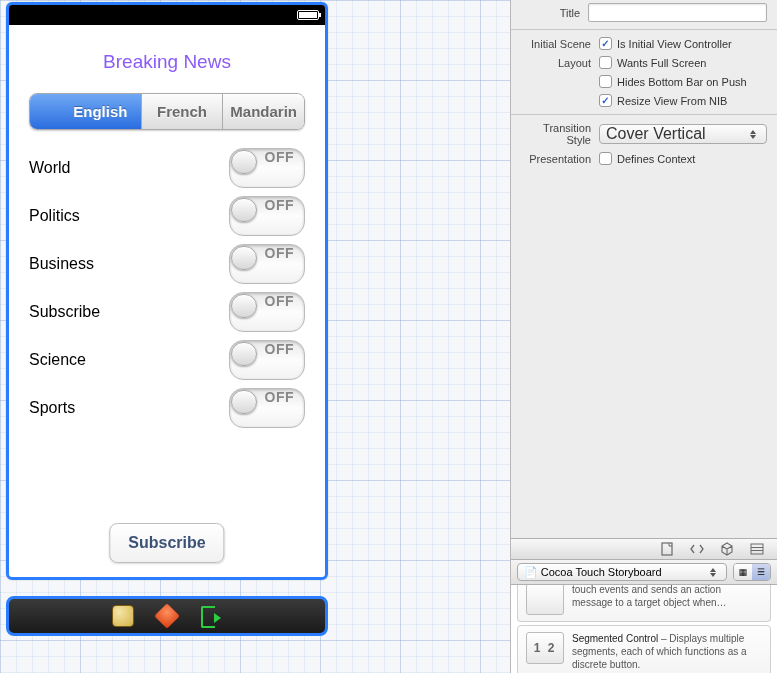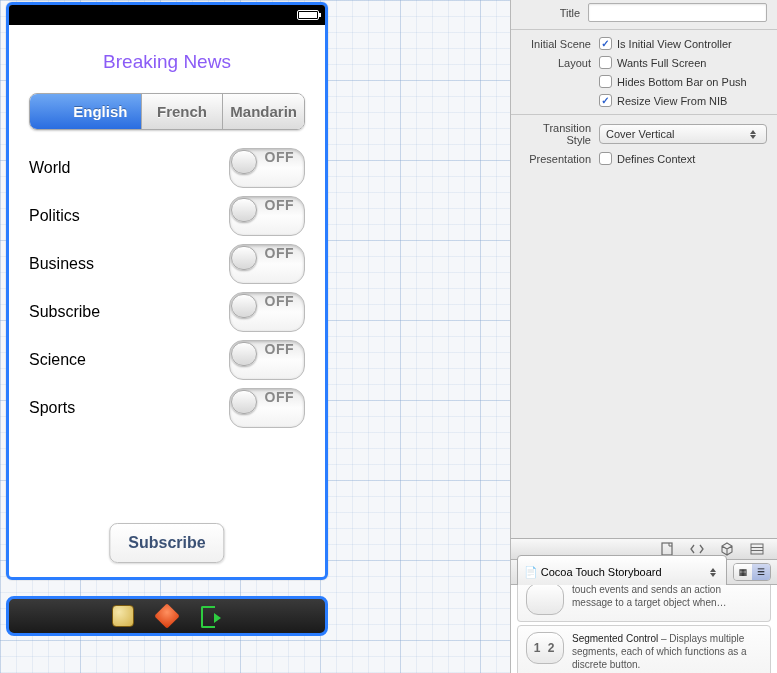--- a/index.html
+++ b/index.html
@@ -129,21 +129,21 @@
 }
 .insp-check { display: flex; align-items: center; gap: 5px; flex: 1; }
 .checkbox {
   width: 13px; height: 13px; background: #fff; border: 1px solid #999; border-radius: 3px;
   display: flex; align-items: center; justify-content: center; font-size: 10px; color: #2a5fcc;
   font-weight: bold;
 }
 .insp-select {
   flex: 1; height: 20px; background: linear-gradient(#fdfdfd, #e8e8e8);
   border: 1px solid #aaa; border-radius: 4px; display: flex; align-items: center;
-  padding: 0 6px; justify-content: space-between; font-size: 11px;
+  padding: 0 6px; justify-content: space-between; font-size: 16px;
 }
 .select-arrows {
   width: 14px; height: 16px; display: flex; flex-direction: column; justify-content: center; align-items: center; gap: 1px;
 }
 .select-arrows::before { content: ""; border-left: 3px solid transparent; border-right: 3px solid transparent; border-bottom: 4px solid #555; }
 .select-arrows::after { content: ""; border-left: 3px solid transparent; border-right: 3px solid transparent; border-top: 4px solid #555; }
 .insp-divider { height: 1px; background: #c8c8c8; margin: 4px 0; }
 
 
 .filter-bar {
@@ -153,39 +153,39 @@
 }
 .filter-icon { width: 16px; height: 14px; color: #6a6a6a; display:flex; align-items:center; justify-content:center;}
 
 .library-bar {
   position: absolute; right: 0; top: 560px; width: 267px; height: 25px;
   background: linear-gradient(#f4f4f4, #e0e0e0); border-bottom: 1px solid #b0b0b0; border-left: 1px solid #b8b8b8;
   display: flex; align-items: center; padding: 0 6px; gap: 6px;
 }
 .lib-select {
   flex: 1; height: 18px; background: linear-gradient(#fff, #ebebeb); border: 1px solid #aaa; border-radius: 4px;
-  display: flex; align-items: center; padding: 16px 6px; font-size: 11px; justify-content: space-between;
+  display: flex; align-items: center; padding: 0 6px; font-size: 11px; justify-content: space-between;
 }
 .view-toggle {
   display: flex; border: 1px solid #aaa; border-radius: 4px; overflow: hidden; height: 18px;
 }
 .view-btn { width: 18px; display: flex; align-items: center; justify-content: center; background: linear-gradient(#fff,#e5e5e5); font-size: 9px; }
 .view-btn.active { background: linear-gradient(#d0d8f0,#a8b8e0); }
 
 .library {
   position: absolute; right: 0; top: 585px; width: 267px; height: 88px;
   background: #fff; border-left: 1px solid #b8b8b8; overflow: hidden;
 }
 .lib-item {
   display: flex; padding: 6px 8px; gap: 8px; border: 1px solid #d0d0d0; border-radius: 4px; margin: 3px 6px;
   background: linear-gradient(#fdfdfd,#f4f4f4);
 }
 .lib-item.partial { border-top: none; margin-top: -2px; padding-top: 0; border-top-left-radius: 0; border-top-right-radius: 0;}
 .lib-thumb {
-  width: 38px; height: 32px; background: linear-gradient(#fff,#e8e8e8); border: 1px solid #bbb; border-radius: 12px;
+  width: 38px; height: 32px; background: linear-gradient(#fff,#e8e8e8); border: 1px solid #bbb; border-radius: 3px;
   display: flex; align-items: center; justify-content: center; font-size: 12px; color: #666; flex-shrink: 0;
 }
 .lib-thumb.seg { font-weight: 600; letter-spacing: 2px; }
 .lib-text { font-size: 10px; color: #555; line-height: 1.3; }
 .lib-text b { color: #222; font-weight: 400; }
 </style>
 </head>
 <body>
 
 <div class="canvas"></div>

